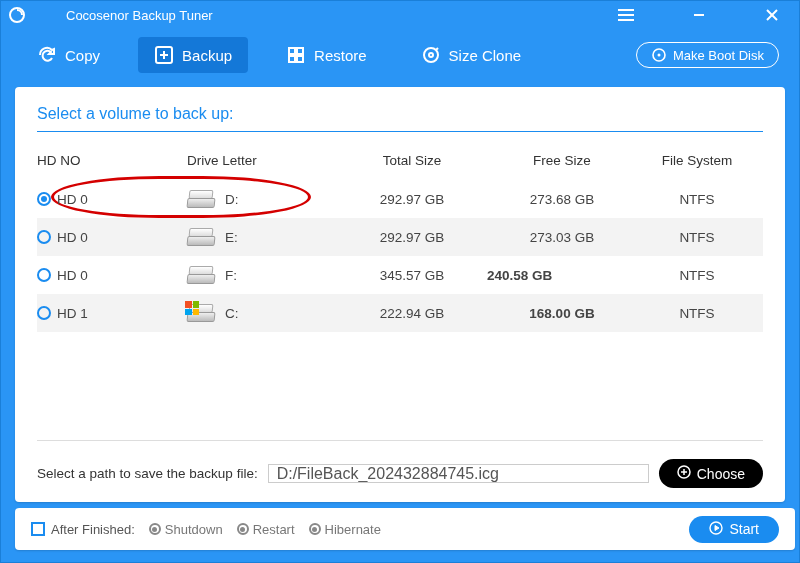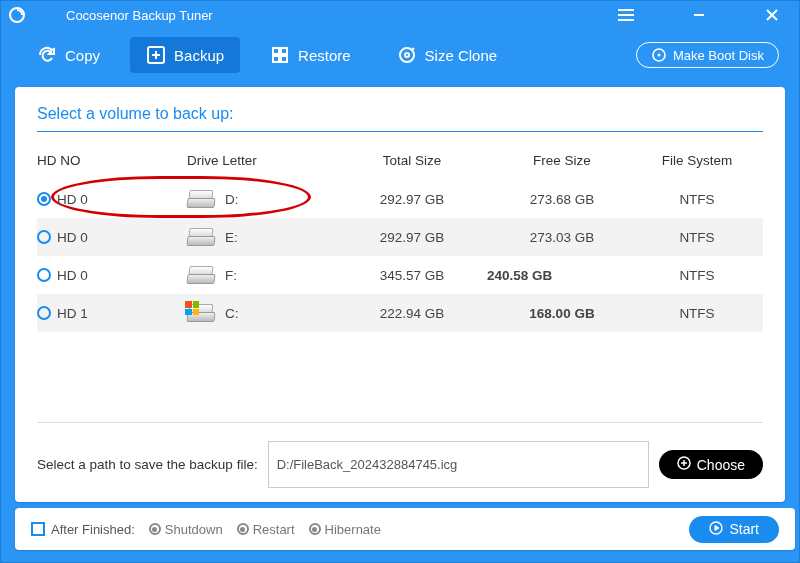--- a/index.html
+++ b/index.html
@@ -14,21 +14,21 @@
   .titlebar {
     height: 28px; display: flex; align-items: center; padding: 0 8px;
     color: #fff; font-size: 13px; gap: 35px;
   }
   .titlebar .logo-icon { width:16px; height:16px; margin-right:6px; display:inline-flex;}
   .titlebar .spacer { flex:1; }
   .titlebar .win-ctrl { width: 38px; height: 28px; display:flex; align-items:center; justify-content:center; cursor:pointer;}
   .titlebar .win-ctrl svg { stroke:#fff; }
   
   .toolbar {
-    height: 52px; display:flex; align-items:center; padding: 0 20px; gap: 14px;
+    height: 52px; display:flex; align-items:center; padding: 0 20px; gap: 22px;
   }
   .tbtn {
     display:flex; align-items:center; gap:8px; color:#fff; font-size:15px;
     padding: 8px 16px; border-radius:4px; cursor:pointer;
   }
   .tbtn.active { background:#1478d8; }
   .tbtn .ticon { width:20px; height:20px; display:inline-flex; }
   .toolbar .spacer { flex:1; }
   .bootdisk-btn {
     border:1px solid #fff; border-radius:16px; color:#fff; font-size:13px;
@@ -84,21 +84,21 @@
     border:3px solid #d40000; border-radius:50% / 60%; pointer-events:none;
   }
   .vol-body { position:relative; }
   
   .panel-flex { flex:1; }
   .path-row {
     border-top:1px solid #ddd; padding-top:18px; margin-top:6px;
     display:flex; align-items:center; gap:10px; font-size:13.5px; color:#333;
   }
   .path-input {
-    flex:1; height:47px; border:1px solid #ccc; padding:0 8px; font-size:13px; color:#555;
+    flex:1; height:19px; border:1px solid #ccc; padding:0 8px; font-size:16px; color:#555;
   }
   .choose-btn {
     background:#000000; color:#fff; border:none; border-radius:16px;
     padding:6px 18px; display:flex; align-items:center; gap:6px; font-size:14px; cursor:pointer;
   }
   
   .bottombar {
     height:42px; background:#fff; margin:0 4px 12px 14px; border-radius:4px;
     display:flex; align-items:center; padding:0 16px; gap:14px;
     box-shadow: 0 1px 2px rgba(0,0,0,0.15); font-size:13px; color:#555;

